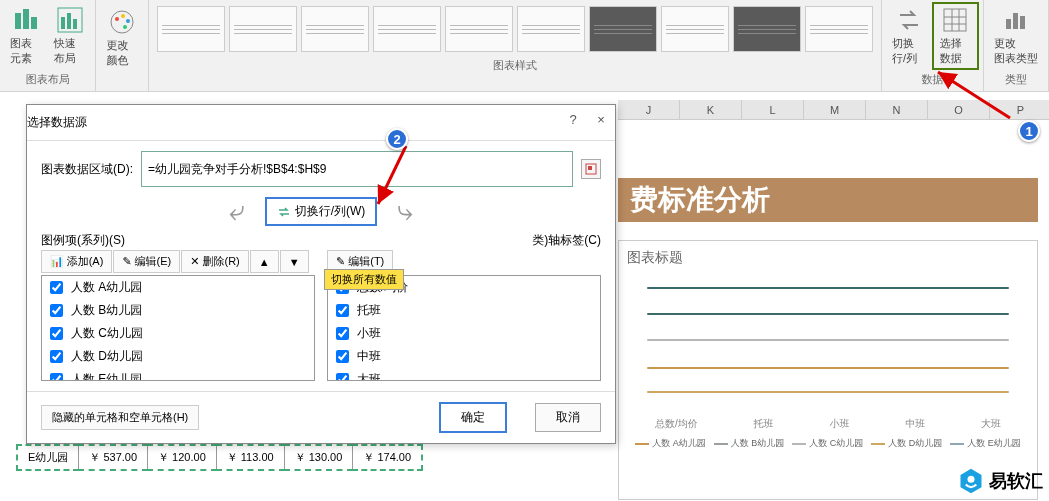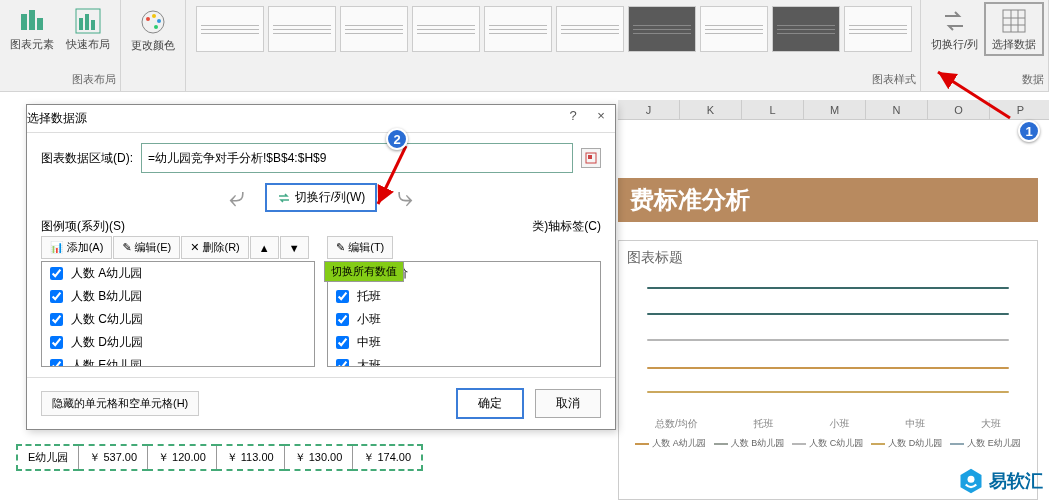--- a/index.html
+++ b/index.html
@@ -1,86 +1,86 @@
 <!DOCTYPE html>
 <html><head>
 <meta charset="utf-8">
 <style>
 * { box-sizing: border-box; margin: 0; padding: 0; font-family: "Microsoft YaHei", sans-serif; }
 body { width: 1049px; height: 501px; overflow: hidden; background: #fff; position: relative; }
 
 
 .ribbon { height: 92px; background: #f1f1f1; display: flex; border-bottom: 1px solid #d4d4d4; }
-.ribbon-group { display: flex; flex-direction: column; align-items: flex-end; border-right: 1px solid #d4d4d4; padding: 2px 4px; }
+.ribbon-group { display: flex; flex-direction: column; align-items: center; border-right: 1px solid #d4d4d4; padding: 2px 4px; }
 .ribbon-btns { display: flex; flex: 1; }
 .ribbon-btn { display: flex; flex-direction: column; align-items: center; justify-content: center; padding: 2px 6px; cursor: pointer; font-size: 11px; color: #444; }
 .ribbon-icon { width: 28px; height: 28px; display: flex; align-items: center; justify-content: center; margin-bottom: 2px; }
-.ribbon-label { font-size: 11px; color: #666; padding: 2px 0; margin-top: 14px; }
+.ribbon-label { font-size: 11px; color: #666; padding: 2px 0; }
 .chart-styles { display: flex; gap: 4px; padding: 4px; flex-wrap: nowrap; overflow: hidden; }
 .style-thumb { width: 68px; height: 46px; background: #fafafa; border: 1px solid #ccc; display: flex; flex-direction: column; justify-content: center; padding: 4px; gap: 3px; }
 .style-thumb.dark { background: #5a5a5a; }
 .style-line { height: 1px; background: #bbb; }
 .style-thumb.dark .style-line { background: #888; }
-.highlighted { border: 2px solid #a3a3a3; }
+.highlighted { border: 2px solid #4d7c0f; }
 
 
 .sheet-area { position: absolute; top: 92px; left: 0; right: 0; bottom: 0; }
 .col-headers { display: flex; height: 20px; background: #e6e6e6; border-bottom: 1px solid #ccc; position: absolute; top: 8px; left: 618px; }
 .col-h { width: 62px; text-align: center; font-size: 11px; color: #555; border-right: 1px solid #ccc; line-height: 20px; }
 
 
-.title-banner { position: absolute; top: 86px; left: 618px; width: 420px; height: 44px; background: #b88a5f; color: #fff; font-size: 24px; font-weight: bold; display: flex; align-items: center; padding-left: 12px; }
+.title-banner { position: absolute; top: 86px; left: 618px; width: 420px; height: 44px; background: #b88a5f; color: #fff; font-size: 28px; font-weight: bold; display: flex; align-items: center; padding-left: 12px; }
 
 
 .chart-preview { position: absolute; top: 148px; left: 618px; width: 420px; height: 260px; border: 1px solid #ccc; background: #fff; padding: 8px; }
 .chart-title { text-align: left; font-size: 14px; color: #666; margin-bottom: 6px; }
 .chart-lines { height: 140px; position: relative; padding: 8px 12px; }
 .cline { position: absolute; left: 20px; right: 20px; height: 2px; border-radius: 1px; }
 .cats { display: flex; justify-content: space-around; font-size: 10px; color: #888; margin-top: 4px; }
 .legend { display: flex; flex-wrap: wrap; justify-content: center; gap: 8px; font-size: 9px; color: #666; margin-top: 6px; }
 .legend-item { display: flex; align-items: center; gap: 3px; }
 .legend-dash { width: 14px; height: 2px; }
 
 
 .data-table { position: absolute; top: 352px; left: 16px; border-collapse: collapse; font-size: 11px; }
 .data-table td { border: 1px solid #999; padding: 4px 10px; text-align: center; background: #fff; }
 .row-marq { border: 2px dashed #4a7; }
 
 
 .dialog { position: absolute; top: 104px; left: 26px; width: 590px; background: #fff; border: 1px solid #888; box-shadow: 2px 2px 8px rgba(0,0,0,0.2); }
-.dlg-title { height: 28px; display: flex; align-items: center; padding: 0 0; font-size: 12px; border-bottom: 1px solid #ddd; }
+.dlg-title { height: 36px; display: flex; align-items: center; padding: 0 0; font-size: 12px; border-bottom: 1px solid #ddd; }
 .dlg-title-txt { flex: 1; }
 .dlg-close, .dlg-help { width: 28px; height: 22px; text-align: center; cursor: pointer; font-size: 13px; color: #555; }
 .dlg-body { padding: 10px 14px; font-size: 12px; }
 .dlg-row { display: flex; align-items: center; gap: 8px; margin-bottom: 2px; }
-.dlg-input { flex: 1; border: 1px solid #7a9; padding: 3px 6px; font-size: 12px; height: 30px; }
+.dlg-input { flex: 1; border: 1px solid #7a9; padding: 3px 6px; font-size: 12px; height: 36px; }
 .range-btn { width: 20px; height: 20px; border: 1px solid #aaa; cursor: pointer; display: flex; align-items: center; justify-content: center; font-size: 10px; background: #f5f5f5; }
 .switch-row { display: flex; justify-content: center; align-items: center; gap: 20px; margin: 8px 0 4px; }
 .arrow-curve { font-size: 28px; color: #999; }
 .switch-btn { border: 2px solid #3b7dd8; padding: 4px 10px; cursor: pointer; font-size: 12px; display: flex; align-items: center; gap: 4px; background: #fff; }
-.tooltip-box { position: absolute; left: 297px; top: 128px; background: #84cc16; border: 1px solid #999; padding: 2px 6px; font-size: 11px; z-index: 5; }
+.tooltip-box { position: absolute; left: 297px; top: 128px; background: #fde047; border: 1px solid #999; padding: 2px 6px; font-size: 11px; z-index: 5; }
 .cols { display: flex; gap: 12px; }
 .col-box { flex: 1; }
 .col-label { font-size: 12px; margin-bottom: 1px; }
 .toolbar { display: flex; gap: 1px; margin-bottom: 2px; }
 .tb-btn { border: 1px solid #ccc; padding: 3px 8px; font-size: 11px; cursor: pointer; background: #fafafa; display: flex; align-items: center; gap: 3px; }
 .listbox { border: 1px solid #999; height: 106px; overflow: auto; background: #fff; }
 .li-item { display: flex; align-items: center; gap: 8px; padding: 3px 8px; font-size: 12px; }
 .li-item input { cursor: pointer; }
-.dlg-footer { display: flex; justify-content: flex-end; align-items: center; gap: 11px; padding: 10px 14px; border-top: 1px solid #ddd; }
+.dlg-footer { display: flex; justify-content: flex-end; align-items: center; gap: 28px; padding: 10px 14px; border-top: 1px solid #ddd; }
 .dlg-footer-left { margin-right: auto; border: 1px solid #ccc; padding: 4px 10px; font-size: 11px; cursor: pointer; background: #fafafa; }
 .dlg-ok { border: 2px solid #3b7dd8; padding: 5px 20px; font-size: 12px; cursor: pointer; background: #fff; }
 .dlg-cancel { border: 1px solid #aaa; padding: 5px 20px; font-size: 12px; cursor: pointer; background: #fafafa; }
 
 
 .anno { position: absolute; width: 22px; height: 22px; border-radius: 50%; background: #2a6dd4; color: #fff; font-weight: bold; font-size: 13px; display: flex; align-items: center; justify-content: center; border: 2px solid #fff; box-shadow: 0 1px 3px rgba(0,0,0,0.4); z-index: 20; }
 .red-arrow { position: absolute; z-index: 19; pointer-events: none; }
 
 
-.watermark { position: absolute; right: 6px; bottom: 6px; font-size: 18px; font-weight: bold; color: #0369a1; display: flex; align-items: center; gap: 4px; z-index: 30; }
+.watermark { position: absolute; right: 6px; bottom: 6px; font-size: 18px; font-weight: bold; color: #000000; display: flex; align-items: center; gap: 4px; z-index: 30; }
 .wm-icon { width: 28px; height: 28px; }
 </style>
 </head>
 <body>
 
 <div class="ribbon">
   <div class="ribbon-group">
     <div class="ribbon-btns">
       <div class="ribbon-btn">
         <div class="ribbon-icon">
@@ -195,20 +195,36 @@
               <line x1="2" y1="10" x2="24" y2="10" stroke="#888"></line>
               <line x1="2" y1="17" x2="24" y2="17" stroke="#888"></line>
               <line x1="10" y1="2" x2="10" y2="24" stroke="#888"></line>
               <line x1="17" y1="2" x2="17" y2="24" stroke="#888"></line>
             </svg>
           </div>
         <span>选择数据</span>
       </div>
     </div>
     <div class="ribbon-label">数据</div>
+  </div>
+  <div class="ribbon-group">
+    <div class="ribbon-btns">
+      <div class="ribbon-btn">
+        <div class="ribbon-icon">
+            <svg width="26" height="26">
+              <rect x="3" y="12" width="5" height="10" fill="#888"></rect>
+              <rect x="10" y="6" width="5" height="16" fill="#888"></rect>
+              <rect x="17" y="9" width="5" height="13" fill="#888"></rect>
+            </svg>
+          </div>
+        <span style="white-space:pre">更改
+图表类型</span>
+      </div>
+    </div>
+    <div class="ribbon-label">类型</div>
   </div>
 </div>
 
 <div class="sheet-area">
   <div class="col-headers">
     <div class="col-h">J</div>
     <div class="col-h">K</div>
     <div class="col-h">L</div>
     <div class="col-h">M</div>
     <div class="col-h">N</div>

